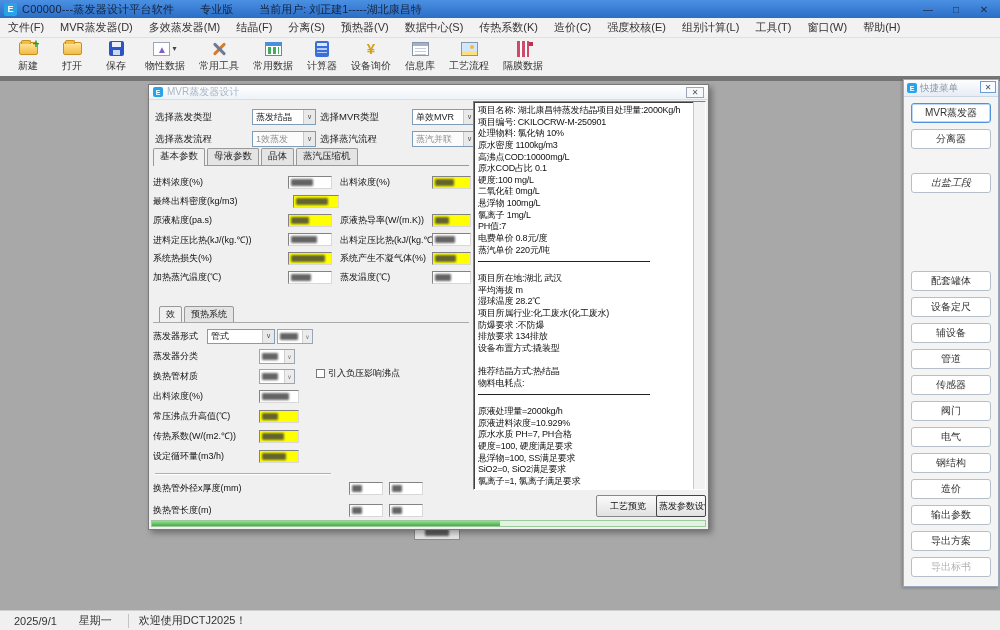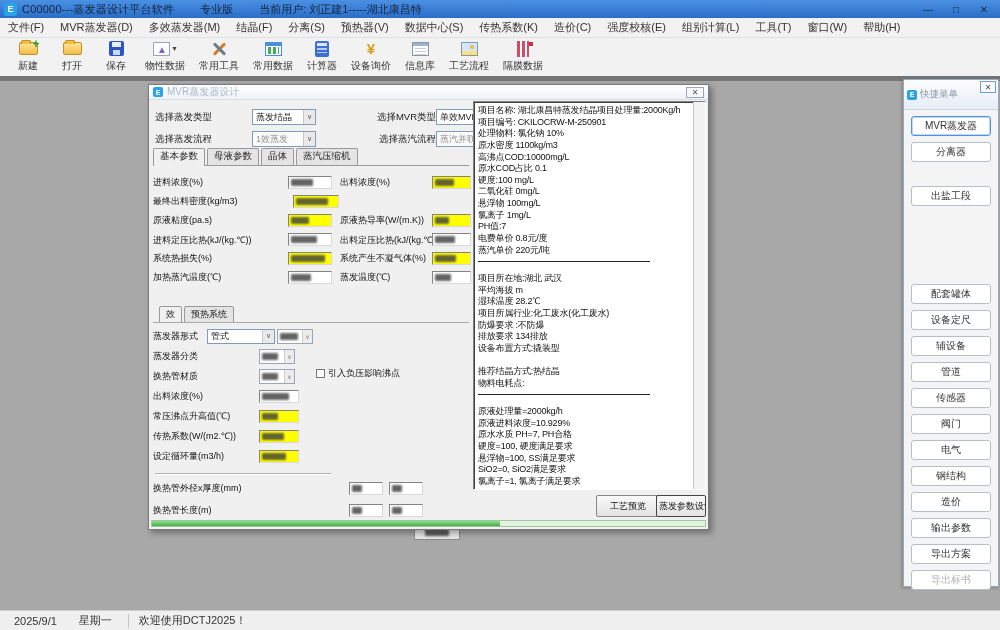--- a/index.html
+++ b/index.html
@@ -86,21 +86,21 @@
     display:flex; align-items:center; }
   .dlg-title .app-logo { width:10px; height:10px; font-size:7px; margin:0 4px; }
   .dlg-title .t { font-size:10px; color:#a9b6c6; }
   .dlg-close { position:absolute; right:4px; top:2px; width:18px; height:11px;
     border:1px solid #9aa6b4; background:#f6f8fa; font-size:8px; color:#555;
     display:flex; align-items:center; justify-content:center; line-height:1; }
 
   .selectors { position:absolute; top:21px; left:6px; width:462px; }
   .sel-row { display:flex; align-items:center; height:22px; }
   .sel-row .sl { font-size:9.5px; color:#1a1a1a; }
-  .sl1 { width:97px; } .sl2 { width:92px; margin-left:28px;text-align:right; }
+  .sl1 { width:97px; } .sl2 { width:92px; margin-left:4px; }
   .select { width:64px; height:16px; background:#fff; border:1px solid #7f9db9;
     font-size:9px; color:#1a1a1a; position:relative; display:flex; align-items:center;
     padding-left:3px; white-space:nowrap; overflow:hidden; }
   .select .arr { position:absolute; right:0; top:0; width:12px; height:100%;
     background:#e9e9e9; border-left:1px solid #c8c8c8; font-size:7px; color:#555;
     display:flex; align-items:center; justify-content:center; }
   .select.dis { color:#909090; background:#fbfbfb; }
 
   .tabstrip { position:absolute; top:64px; left:4px; width:316px; height:17px;
     border-bottom:1px solid #999; display:flex; align-items:flex-end; }
@@ -170,33 +170,33 @@
   .progress .fill { height:100%; width:63%; background:linear-gradient(#8fe28f,#46aa46); }
 
   
   .bg-button { position:absolute; left:414px; top:443px; width:46px; height:16px;
     background:#e6e6e6; border:1px solid #8a8a8a; z-index:2; display:flex;
     align-items:center; justify-content:center; }
 
   
   .sidepanel { position:absolute; left:903px; top:-2px; width:96px; height:508px;
     background:#f4f4f4; border:1px solid #9aaabb; box-shadow:-1px 1px 3px rgba(0,0,0,.25); z-index:5; }
-  .sp-title { height:30px; background:linear-gradient(#fdfdfe,#e6edf6);
+  .sp-title { height:17px; background:linear-gradient(#fdfdfe,#e6edf6);
     border-bottom:1px solid #ccd6e2; display:flex; align-items:center; position:relative;text-align:right; }
   .sp-title .app-logo { width:10px; height:10px; font-size:7px; margin:0 3px; }
   .sp-title .t { font-size:9.5px; color:#8b98a8; }
   .sp-close { position:absolute; right:2px; top:1px; width:16px; height:12px;
     border:1px solid #6f9cd4; background:#f8fbff; font-size:8px; color:#456;
     display:flex; align-items:center; justify-content:center; }
   .sp-btn { display:block; width:80px; height:20px; margin:6px auto 0; background:#fff;
     border:1px solid #b4bfca; border-radius:3px; font-size:10px; color:#333;
     font-family:"Liberation Sans",sans-serif; white-space:nowrap; overflow:hidden; }
   .sp-btn.active { border:1px solid #4f93e0; box-shadow:inset 0 0 0 1px #bcd8f5; }
   .sp-btn.disabled { color:#b2b2b2; }
-  .sp-btn.gap-s { margin-top:24px; }
+  .sp-btn.gap-s { margin-top:24px;font-style:italic; }
   .sp-btn.gap-l { margin-top:78px; }
 
   
   .statusbar { position:absolute; bottom:0; left:0; width:1000px; height:20px;
     background:#f0f0f0; border-top:1px solid #cfcfcf; display:flex; align-items:center;
     font-size:11px; color:#333; }
   .sb-date { margin-left:14px; } .sb-day { margin-left:22px; }
   .sb-sep { width:1px; height:14px; background:#c4c4c4; margin:0 10px 0 16px; }
 </style>
 </head>

